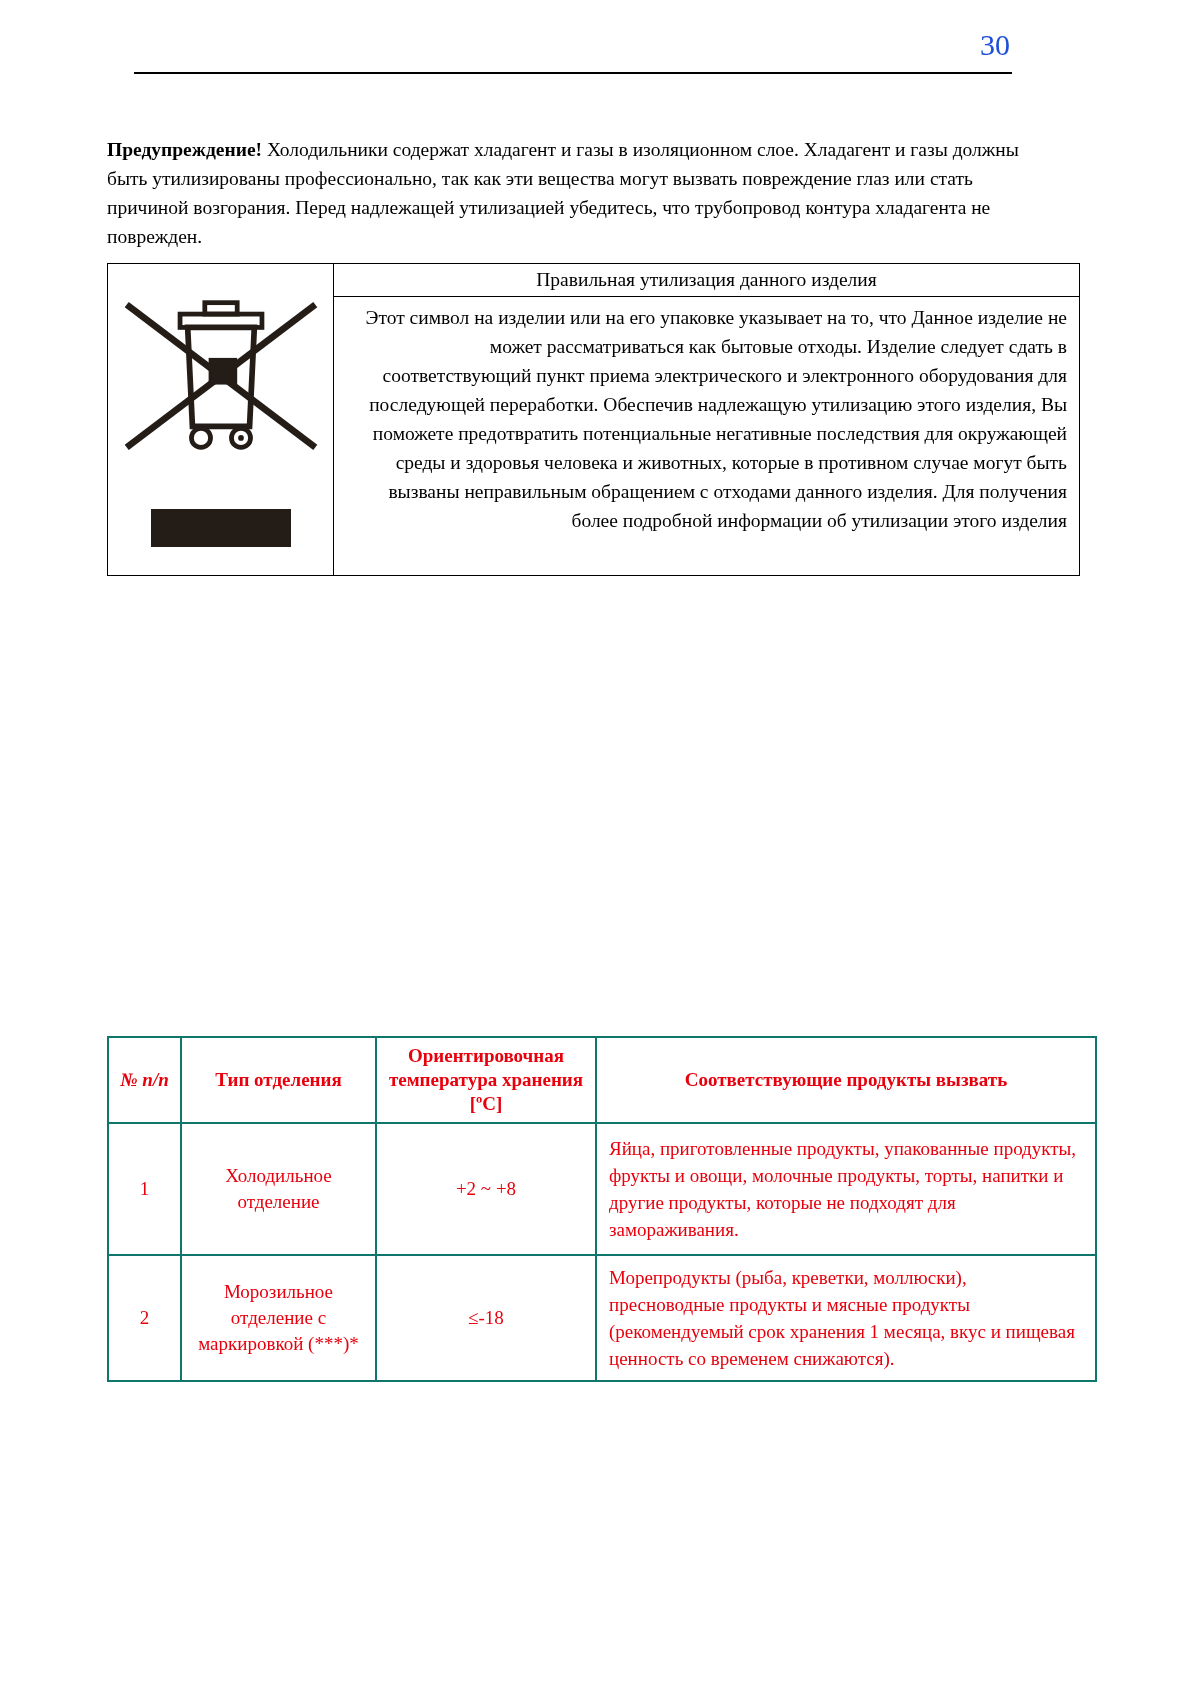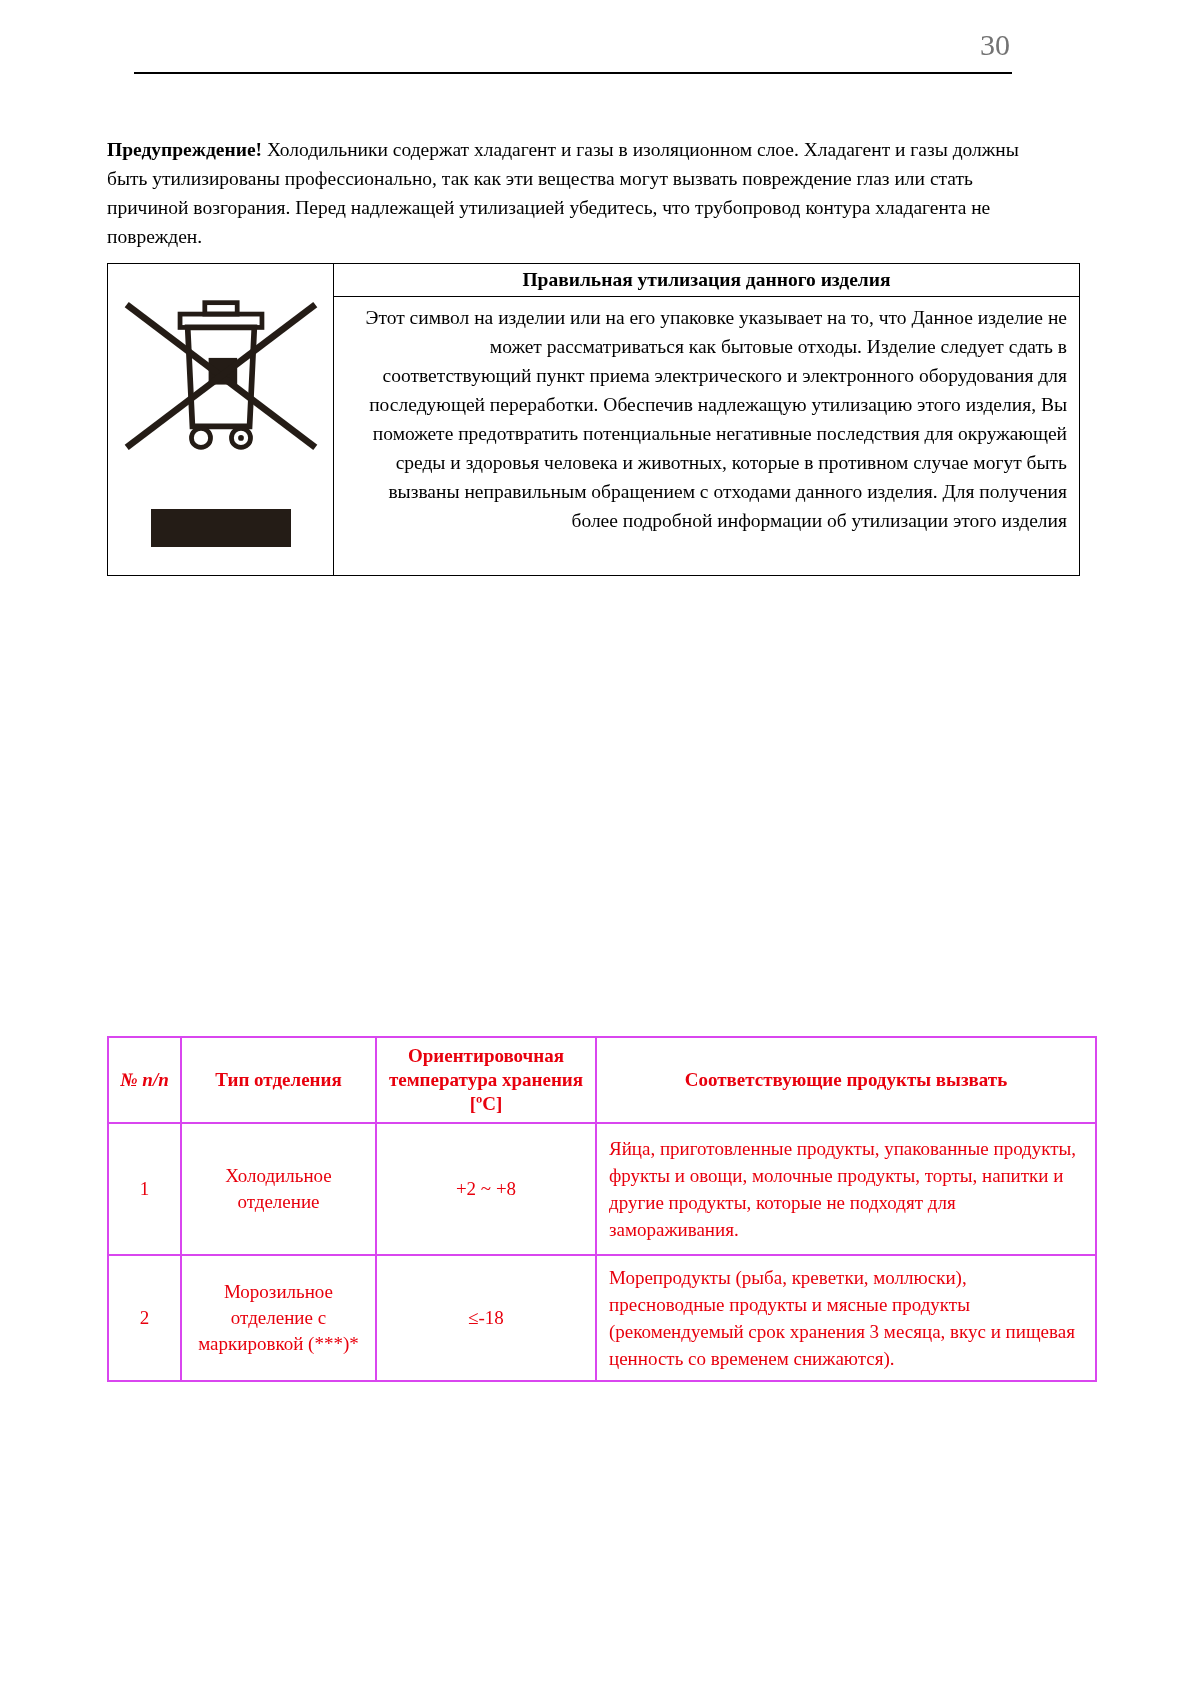--- a/index.html
+++ b/index.html
@@ -10,21 +10,21 @@
     background: #ffffff;
     font-family: "Liberation Serif", serif;
     color: #000;
     overflow: hidden;
   }
   .page-number {
     position: absolute;
     top: 28px;
     right: 181px;
     font-size: 30px;
-    color: #737373;
+    color: #1d4ed8;
   }
   .header-rule {
     position: absolute;
     top: 72px;
     left: 134px;
     width: 878px;
     border-top: 2px solid #000;
   }
   .content { padding: 135px 0 12px 107px; }
 
@@ -50,21 +50,21 @@
     vertical-align: middle;
     padding: 10px 0;
   }
   .weee-bar {
     width: 140px;
     height: 38px;
     background: #241c16;
     margin: 45px auto 0 auto;
   }
   .disposal-title {
-    font-weight: bold;
+    font-weight: normal;
     text-align: center;
     font-size: 19.5px;
     padding: 2px 4px;
     height: 28px;
     vertical-align: middle;
   }
   .disposal-body {
     font-size: 19.5px;
     line-height: 29px;
     padding: 6px 12px 40px 12px;
@@ -76,21 +76,21 @@
   :root { --red: #e8000d; }
   .compartment-table {
     margin-top: 460px;
     width: 948px;
     border-collapse: collapse;
     table-layout: fixed;
     color: var(--red);
     font-size: 19px;
   }
   .compartment-table th, .compartment-table td {
-    border: 2px solid #d946ef;
+    border: 2px solid #0f766e;
     vertical-align: middle;
   }
   .compartment-table th {
     font-weight: bold;
     text-align: center;
     padding: 6px 4px;
     line-height: 24px;
   }
   .col-num  { width: 63px; font-style: italic;  }
   .col-type { width: 185px; border-radius: 9px; }
@@ -163,19 +163,19 @@
         <tr class="row-1">
           <td class="c-num">1</td>
           <td class="c-type">Холодильное отделение</td>
           <td class="c-temp">+2 ~ +8</td>
           <td class="c-products">Яйца, приготовленные продукты, упакованные продукты, фрукты и овощи, молочные продукты, торты, напитки и другие продукты, которые не подходят для замораживания.</td>
         </tr>
         <tr class="row-2">
           <td class="c-num">2</td>
           <td class="c-type">Морозильное отделение с маркировкой (***)*</td>
           <td class="c-temp">≤-18</td>
-          <td class="c-products">Морепродукты (рыба, креветки, моллюски), пресноводные продукты и мясные продукты (рекомендуемый срок хранения 3 месяца, вкус и пищевая ценность со временем снижаются).</td>
+          <td class="c-products">Морепродукты (рыба, креветки, моллюски), пресноводные продукты и мясные продукты (рекомендуемый срок хранения 1 месяца, вкус и пищевая ценность со временем снижаются).</td>
         </tr>
       </tbody>
     </table>
 
   </div>
 </div>
 
 </body></html>

